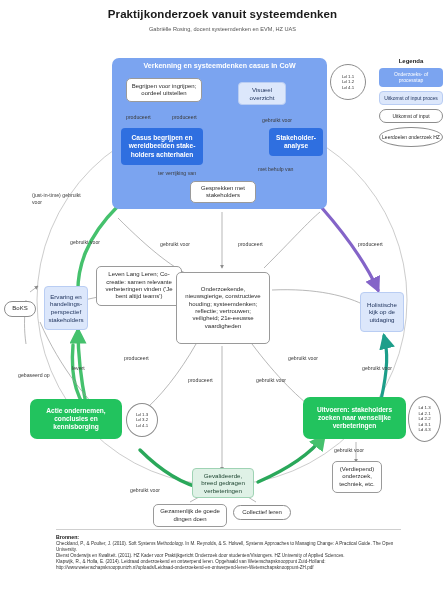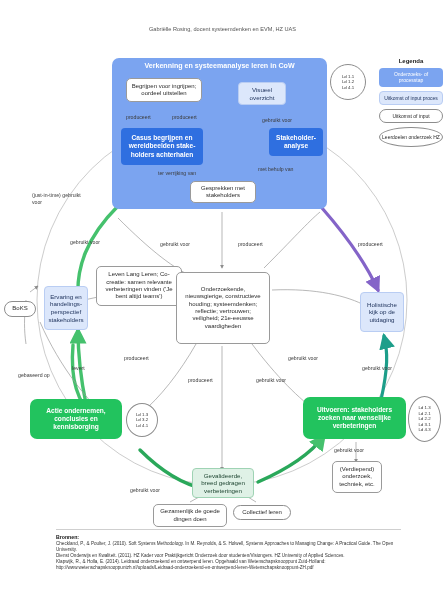--- a/index.html
+++ b/index.html
@@ -63,20 +63,21 @@
   .src-head{font-size:5.2px;font-weight:bold;color:#111;margin-bottom:1px;}
   .src-line{font-size:4.6px;color:#333;line-height:1.32;}
   hr.rule{position:absolute;left:56px;top:529px;width:345px;height:0;border:0;
           border-top:1px solid #cfcfcf;margin:0;}
 </style>
 </head>
 <body>
 
 <div class="page">
 
+  <div class="title">Praktijkonderzoek vanuit systeemdenken</div>
   <div class="subtitle">Gabriëlle Rosing, docent systeemdenken en EVM, HZ UAS</div>
 
   <svg class="canvas" viewBox="0 0 445 599">
     <defs>
       <marker id="ahGray" markerWidth="6" markerHeight="6" refX="5" refY="3" orient="auto">
         <path d="M0,0 L6,3 L0,6 z" fill="#8d8d8d"></path>
       </marker>
       <marker id="ahGreen" markerWidth="5" markerHeight="5" refX="4" refY="2.5" orient="auto">
         <path d="M0,0 L5,2.5 L0,5 z" fill="#45c16d"></path>
       </marker>
@@ -125,21 +126,21 @@
 
     <path d="M158,110 C152,128 152,140 152,152" fill="none" stroke="#5582d8" stroke-width="1.1" marker-end="url(#ahBlue)"></path>
     <path d="M196,96 C184,92 172,90 164,90" fill="none" stroke="#5582d8" stroke-width="1.1" marker-end="url(#ahBlue)"></path>
     <path d="M196,112 C190,130 186,142 182,152" fill="none" stroke="#5582d8" stroke-width="1.1" marker-end="url(#ahBlue)"></path>
     <path d="M256,110 C274,122 288,134 296,146" fill="none" stroke="#5582d8" stroke-width="1.1" marker-end="url(#ahBlue)"></path>
     <path d="M216,182 C210,176 204,170 198,166" fill="none" stroke="#5582d8" stroke-width="1.1" marker-end="url(#ahBlue)"></path>
     <path d="M270,168 C262,176 254,182 248,186" fill="none" stroke="#5582d8" stroke-width="1.1" marker-end="url(#ahBlue)"></path>
   </svg>
 
   <div class="group-panel"></div>
-  <div class="group-title">Verkenning en systeemanalyse leren in CoW</div>
+  <div class="group-title">Verkenning en systeemdenken casus in CoW</div>
 
   <div class="badge" style="left:330px;top:64px;width:34px;height:34px;">
     <span>Ld 1.1</span>
     <span>Ld 1.2</span>
     <span>Ld 4.1</span>
   </div>
 
   <div class="node n-white" style="left:126px;top:78px;width:76px;height:24px;">Begrijpen voor ingrijpen; oordeel uitstellen</div>
 
   <div class="node n-lightblue" style="left:238px;top:82px;width:48px;height:23px;">Visueel overzicht</div>

